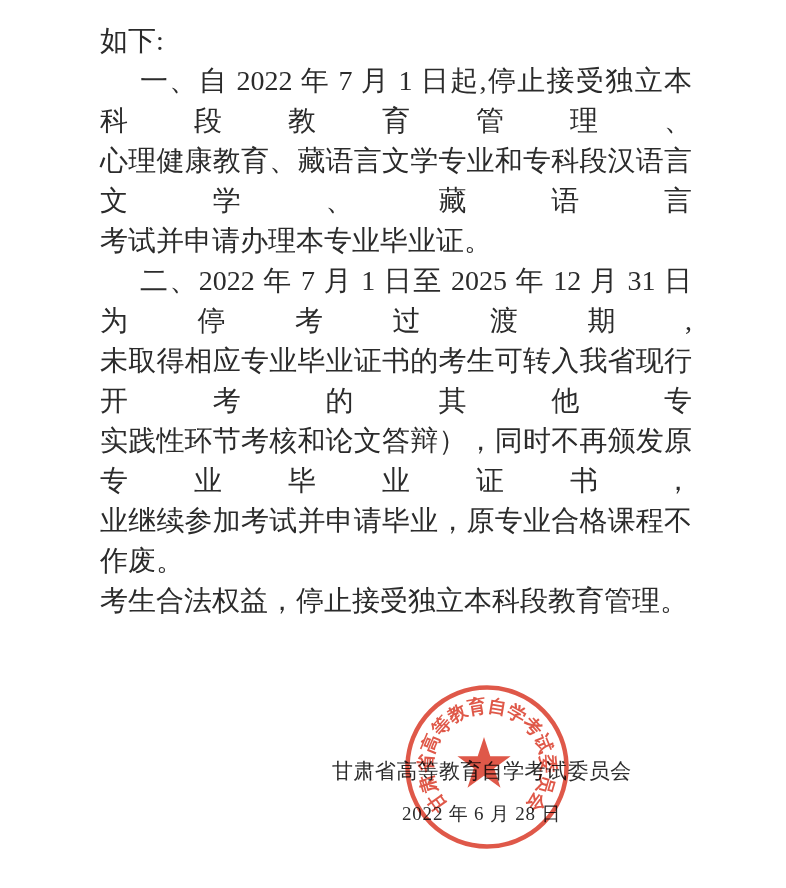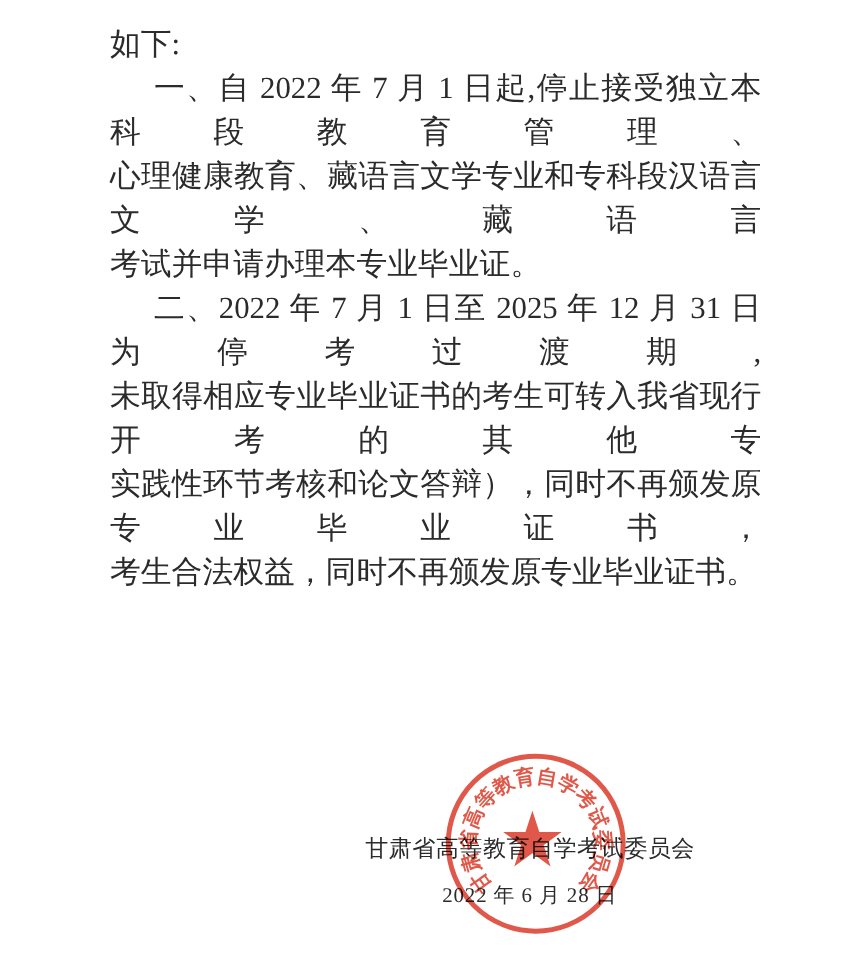--- a/index.html
+++ b/index.html
@@ -73,22 +73,23 @@
   <div class="line last">如下:</div>
 
   <div class="line indent">一、自 2022 年 7 月 1 日起,停止接受独立本科段教育管理、</div>
   <div class="line">心理健康教育、藏语言文学专业和专科段汉语言文学、藏语言</div>
   <div class="line last">考试并申请办理本专业毕业证。</div>
 
   <div class="line indent">二、2022 年 7 月 1 日至 2025 年 12 月 31 日为停考过渡期,</div>
 
   <div class="line">未取得相应专业毕业证书的考生可转入我省现行开考的其他专</div>
   <div class="line">实践性环节考核和论文答辩），同时不再颁发原专业毕业证书，</div>
+  <div class="line last">业继续参加考试并申请毕业，原专业合格课程不作废。</div>
 
-  <div class="line last">考生合法权益，同时不再颁发原专业毕业证书。</div>
+  <div class="line last">考生合法权益，停止接受独立本科段教育管理。</div>
 
 </div>
 
 <div class="signature">甘肃省高等教育自学考试委员会</div>
 <div class="date">2022 年 6 月 28 日</div>
 
 <div class="seal">
   <svg width="174" height="174" viewBox="0 0 174 174">
     <circle cx="87" cy="87" r="79.5" fill="none" stroke-width="4.5" stroke="#dd4a39"></circle>
     <path id="ringArc" d="M 48.1 125.9 A 55 55 0 1 1 125.9 125.9" fill="none"></path>

